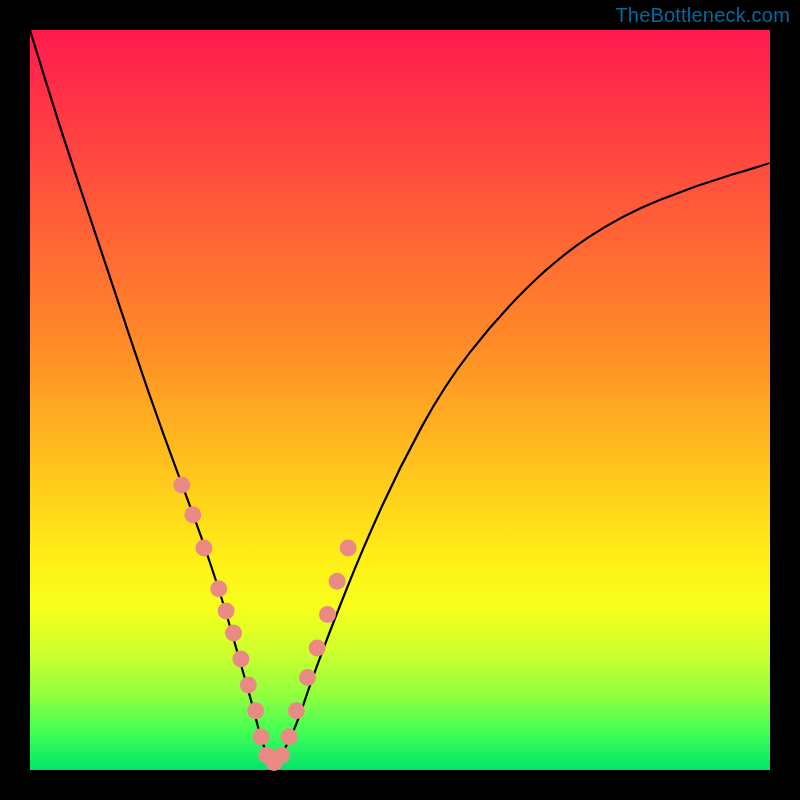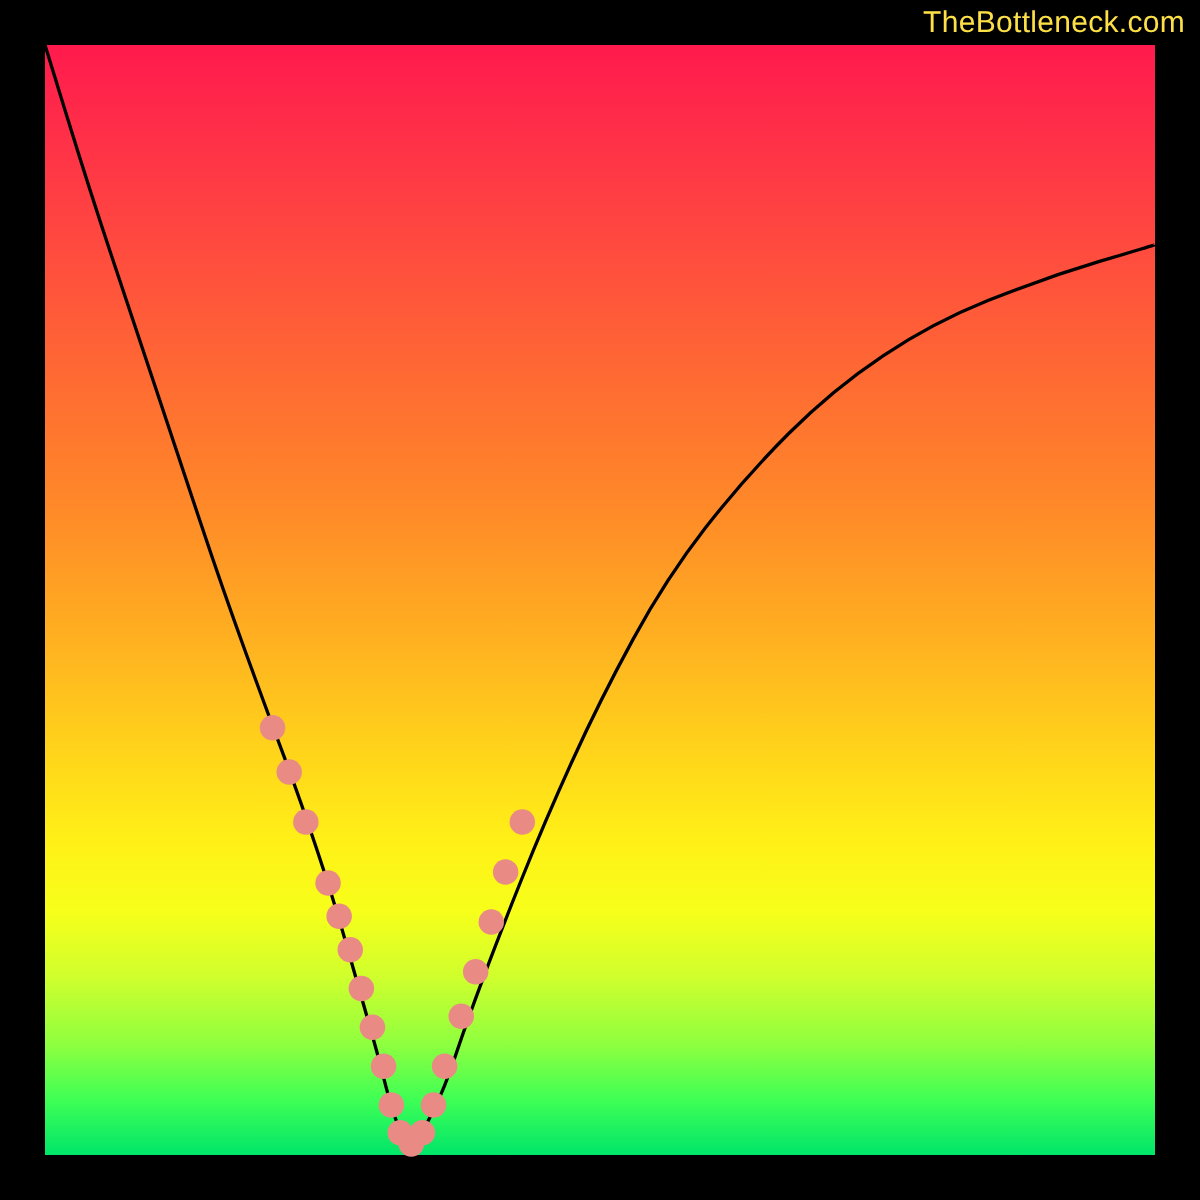--- a/index.html
+++ b/index.html
@@ -36,21 +36,21 @@
       #f7ff1a 78%,
       #cfff2d 84%,
       #8fff3f 90%,
       #3fff55 95%,
       #00e56a 100%);
   }
   .watermark {
     position: absolute;
     top: 4px;
     right: 10px;
-    color: #fde047;
+    color: #0369a1;
     font-size: 20px;
     font-weight: 500;
     letter-spacing: 0.2px;
     user-select: none;
     margin-left: 40px;
   }
   svg.curve {
     position: absolute;
     left: 0;
     top: 0;

